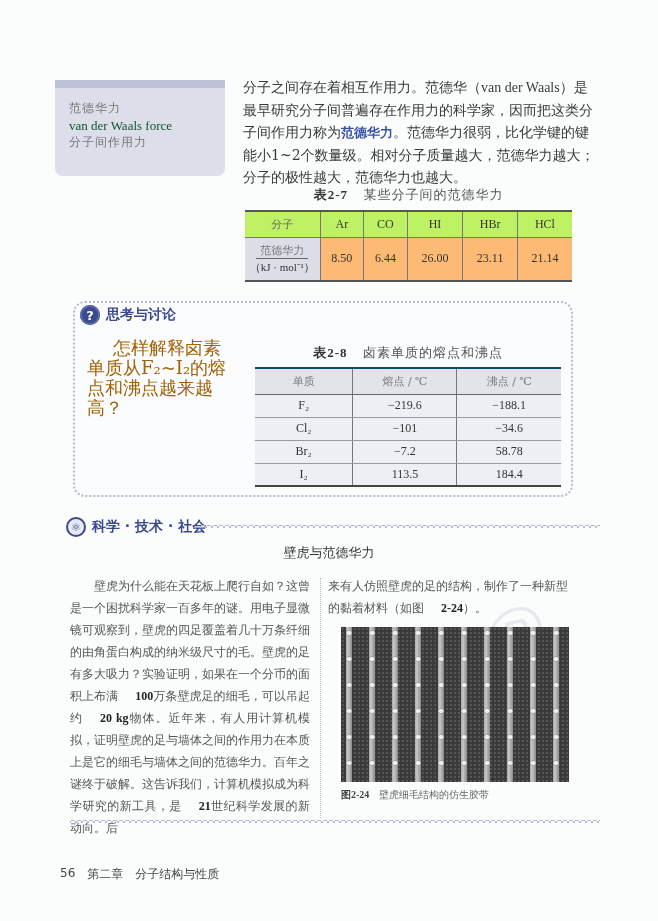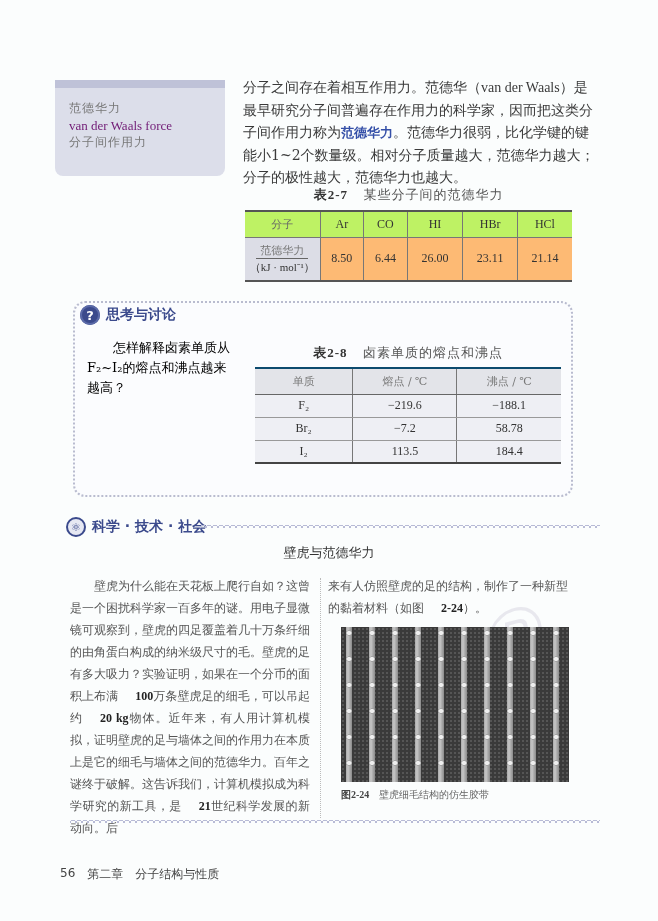--- a/index.html
+++ b/index.html
@@ -11,21 +11,21 @@
   .abs { position: absolute; }
 
   
   .gloss {
     left: 55px; top: 80px; width: 170px; height: 96px;
     background: #dcdeea; border-radius: 0 0 8px 8px;
     border-top: 8px solid #bfc2d8; padding: 12px 0 0 14px;
     font-size: 12px; line-height: 17px;
   }
   .gloss .zh { color: #777; letter-spacing: 1px; }
-  .gloss .en { color: #701a75; font-family: "Liberation Serif", serif; font-size: 13px; }
+  .gloss .en { color: #14532d; font-family: "Liberation Serif", serif; font-size: 13px; }
 
   .intro {
     left: 243px; top: 76px; width: 355px;
     font-size: 14px; line-height: 22px; color: #3a3a3a;
   }
   .intro .kw { color: #3550a8; font-weight: bold; font-family: "DejaVu Sans", sans-serif; font-size: 13px; }
 
   .cap {
     font-size: 13px; color: #555; text-align: center; letter-spacing: 1px;
   }
@@ -50,21 +50,21 @@
   .disc-head { left: 80px; top: 305px; display: flex; align-items: center; gap: 6px; }
   .q-icon {
     width: 20px; height: 20px; border-radius: 50%; background: #3b4a8c; color: #fff;
     font-family: "DejaVu Sans", sans-serif; font-size: 13px; font-weight: bold;
     display: flex; align-items: center; justify-content: center;
     box-shadow: inset 0 0 0 2px #5b6aa8;
   }
   .disc-title { color: #3b4a8c; font-family: "DejaVu Sans", sans-serif; font-size: 14px; font-weight: bold; }
   .disc-q {
     left: 87px; top: 338px; width: 150px;
-    font-size: 13px; line-height: 20px; color: #000000; text-indent: 26px;
+    font-size: 18px; line-height: 20px; color: #a16207; text-indent: 26px;
   }
 
   .t28 { left: 255px; top: 367px; width: 306px; border-top: 2px solid #0c4a6e; border-bottom: 2px solid #444; }
   .t28 td { border-left: 1px solid #777; border-bottom: 1px solid #999; height: 23px; background: #eeeff4; }
   .t28 td:first-child { border-left: none; }
   .t28 tr:first-child td { background: #e3e4e9; color: #777; height: 26px; border-bottom: 1px solid #666; font-family: "DejaVu Serif", serif; font-size: 11px; }
   .t28 tr:last-child td { border-bottom: none; }
 
   
   .sts-head { left: 66px; top: 517px; display: flex; align-items: center; gap: 6px; }
@@ -167,20 +167,25 @@
     <td style="width:32%">单质</td>
     <td style="width:34%">熔点 / ℃</td>
     <td>沸点 / ℃</td>
   </tr>
   <tr>
     <td>F₂</td>
     <td>−219.6</td>
     <td>−188.1</td>
   </tr>
   <tr>
+    <td>Cl₂</td>
+    <td>−101</td>
+    <td>−34.6</td>
+  </tr>
+  <tr>
     <td>Br₂</td>
     <td>−7.2</td>
     <td>58.78</td>
   </tr>
   <tr>
     <td>I₂</td>
     <td>113.5</td>
     <td>184.4</td>
   </tr>
 </tbody>

